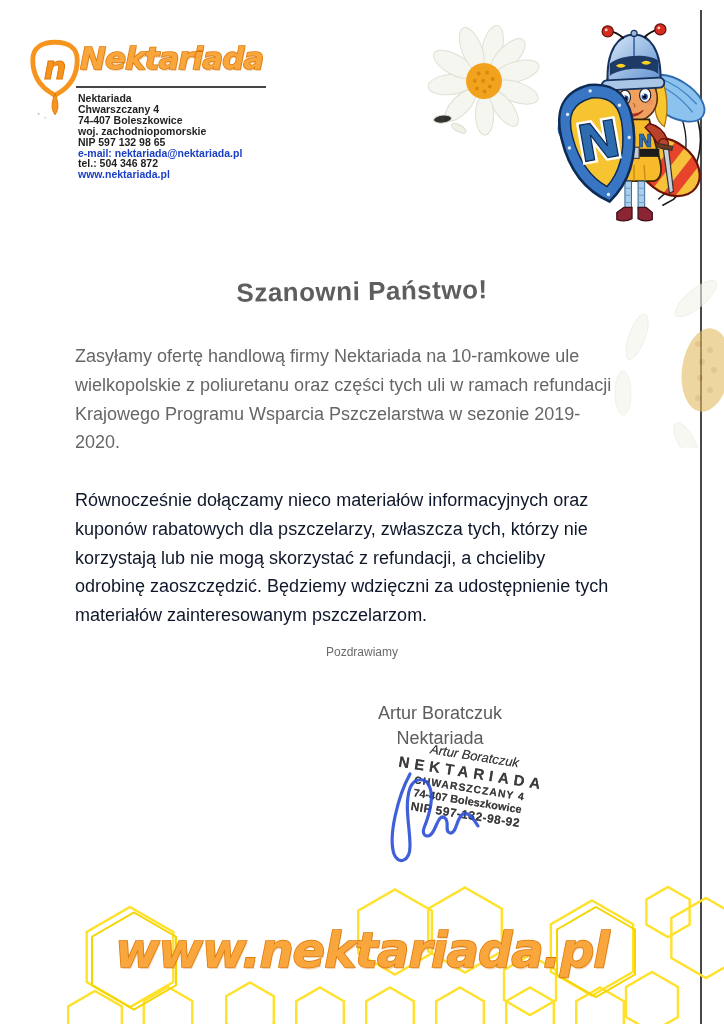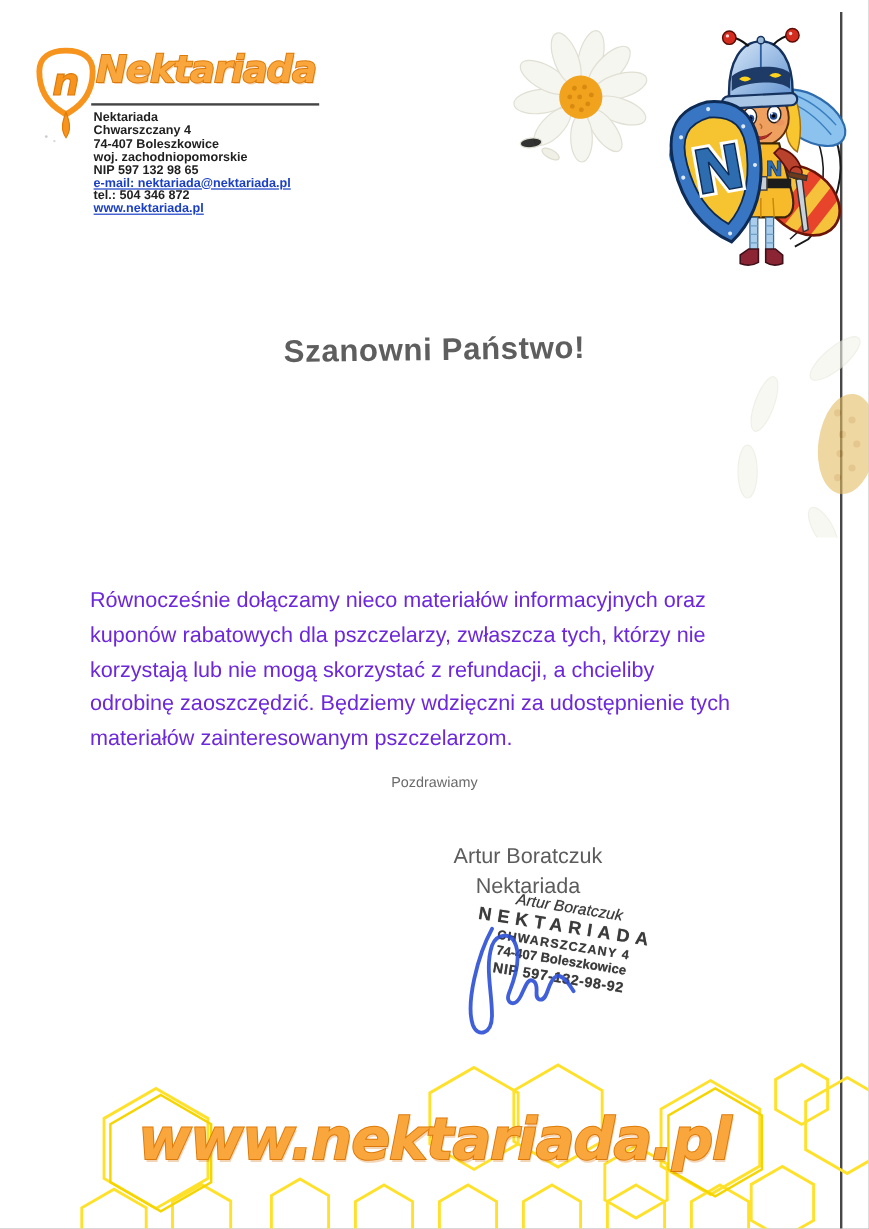--- a/index.html
+++ b/index.html
@@ -12,29 +12,29 @@
   
   .logo-mark{left:26px;top:36px;width:58px;height:86px;}
   .script-text{
     font-family:"DejaVu Sans",sans-serif;font-style:italic;font-weight:bold;
     color:#F9A63C;-webkit-text-stroke:1.6px #DE7A08;paint-order:stroke fill;
     text-shadow:1px 2px 0 rgba(214,116,10,.30);letter-spacing:-1px;white-space:nowrap;
   }
   .logo-script{left:80px;top:40px;font-size:31px;}
   .logo-rule{left:76px;top:86px;width:190px;height:2px;background:#454545;}
   .address{left:78px;top:93px;font-size:10.5px;line-height:10.9px;font-weight:bold;color:#1f1f1f;}
-  .address .link{color:#1A3FC4;text-decoration:underline;cursor:pointer;}
+  .address .link{color:#1A3FC4;cursor:pointer;}
   .address .www{font-weight:bold;}
 
   
   .title{left:0;top:276px;width:724px;text-align:center;font-size:26px;font-weight:600;
          color:#5e5e5e;letter-spacing:.5px;transform:rotate(-.8deg);}
   .para{left:75px;width:585px;font-size:18px;line-height:28.8px;color:#666666;white-space:pre-line;}
   .p1{top:342px;}
-  .p2{top:486px;color:#6d28d9;}
+  .p2{top:486px;color:#0f172a;}
   .closing{left:0;top:645px;width:724px;text-align:center;font-size:12px;color:#6a6a6a;}
   .signer{left:340px;top:701px;width:200px;text-align:center;font-size:18px;line-height:25px;color:#5c5c5c;}
 
   
   .stamp{left:372px;top:749px;width:196px;text-align:center;transform:rotate(9deg);
          color:#2b2b2b;opacity:.92;text-shadow:0 0 .6px rgba(40,40,40,.75);}
   .stamp .s1{font-style:italic;font-size:13px;line-height:1.15;}
   .stamp .s2{font-weight:bold;font-size:15px;letter-spacing:5px;line-height:1.2;}
   .stamp .s3{font-weight:bold;font-size:10.5px;letter-spacing:1px;line-height:1.2;}
   .stamp .s4{font-weight:bold;font-size:11px;line-height:1.2;}
@@ -231,20 +231,24 @@
         <circle cx="24" cy="118" r="1.7"></circle>
           <circle cx="28" cy="85" r="1.7"></circle>
           <circle cx="54" cy="170" r="1.7"></circle>
         </g>
       <text x="54" y="134" font-size="50" font-weight="bold" text-anchor="middle" font-family="DejaVu Sans, sans-serif" fill="none" stroke="#ffffff" stroke-width="6">N</text>
       <text x="54" y="134" font-size="50" font-weight="bold" text-anchor="middle" font-family="DejaVu Sans, sans-serif" fill="#2E6CB0" stroke="#0D2B55" stroke-width="1.2">N</text>
     </g>
   </svg>
 
   <div class="abs title">Szanowni Państwo!</div>
+  <div class="abs para p1">Zasyłamy ofertę handlową firmy Nektariada na 10-ramkowe ule
+wielkopolskie z poliuretanu oraz części tych uli w ramach refundacji
+Krajowego Programu Wsparcia Pszczelarstwa w sezonie 2019-
+2020.</div>
   <div class="abs para p2">Równocześnie dołączamy nieco materiałów informacyjnych oraz
 kuponów rabatowych dla pszczelarzy, zwłaszcza tych, którzy nie
 korzystają lub nie mogą skorzystać z refundacji, a chcieliby
 odrobinę zaoszczędzić. Będziemy wdzięczni za udostępnienie tych
 materiałów zainteresowanym pszczelarzom.</div>
   <div class="abs closing">Pozdrawiamy</div>
   <div class="abs signer">
     <div>Artur Boratczuk</div>
     <div>Nektariada</div>
   </div>

